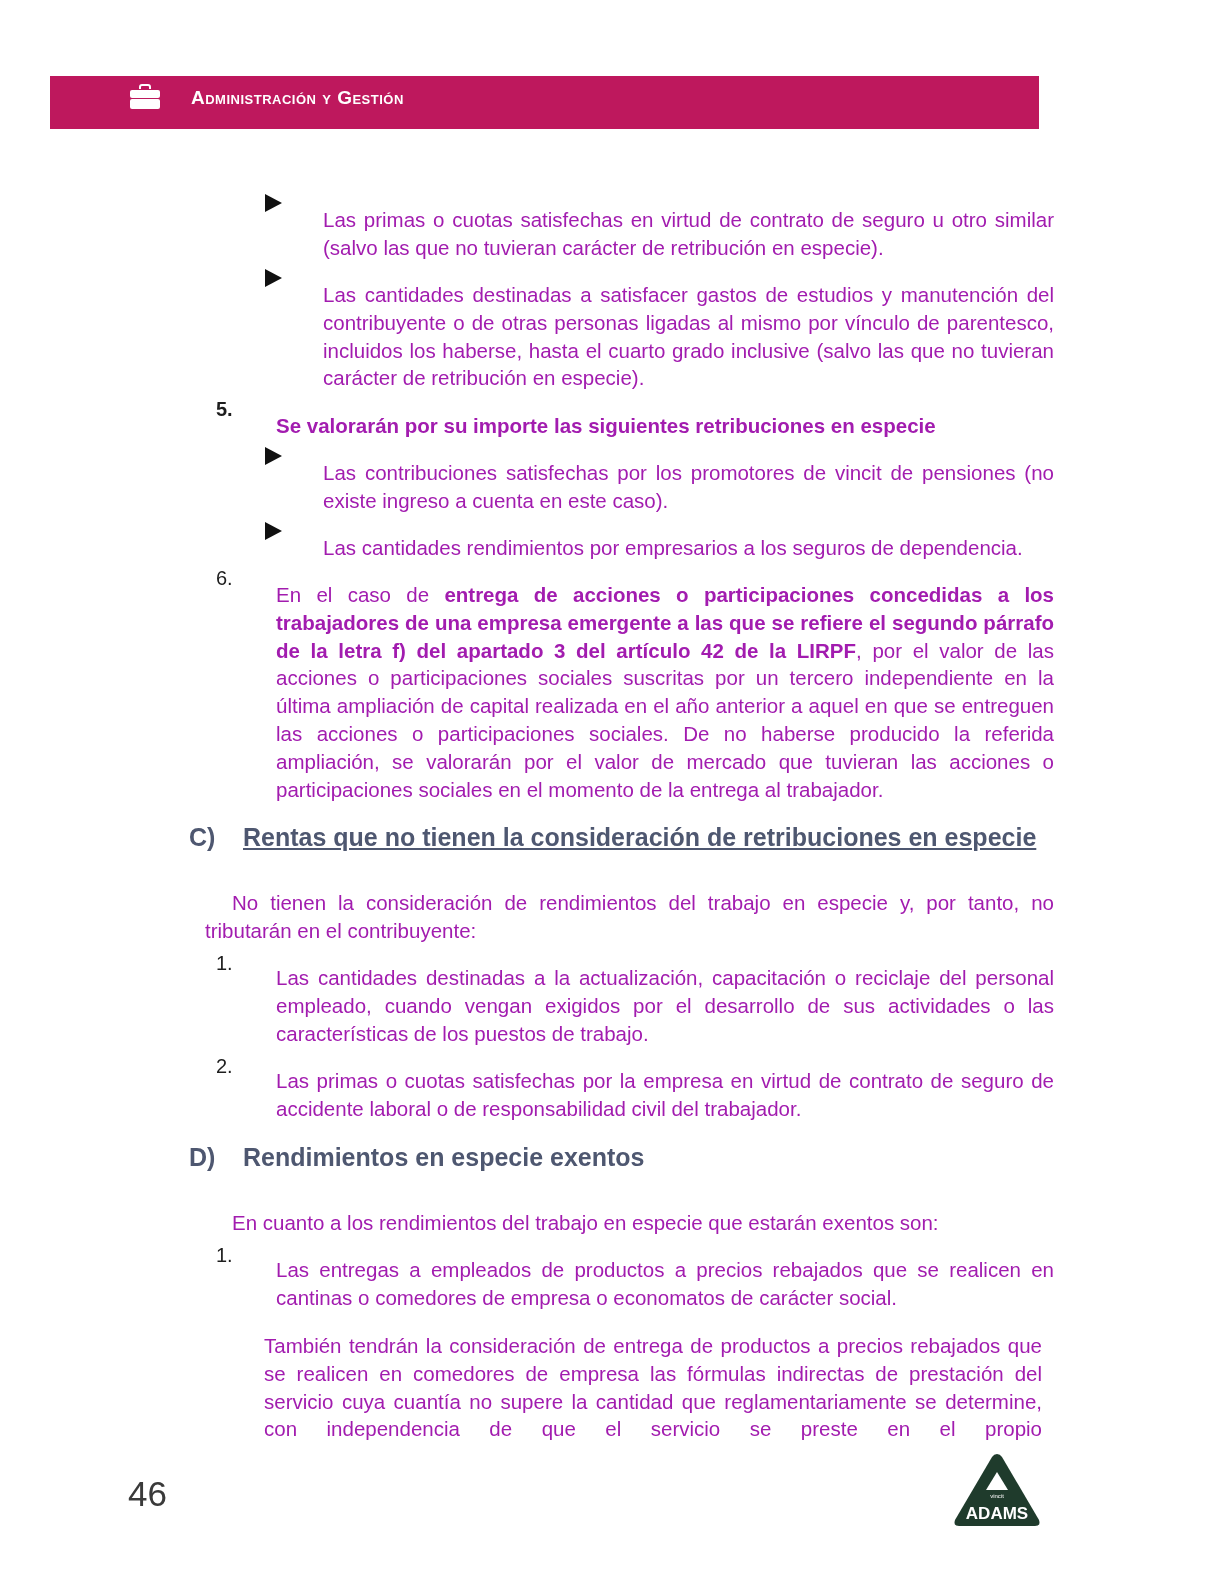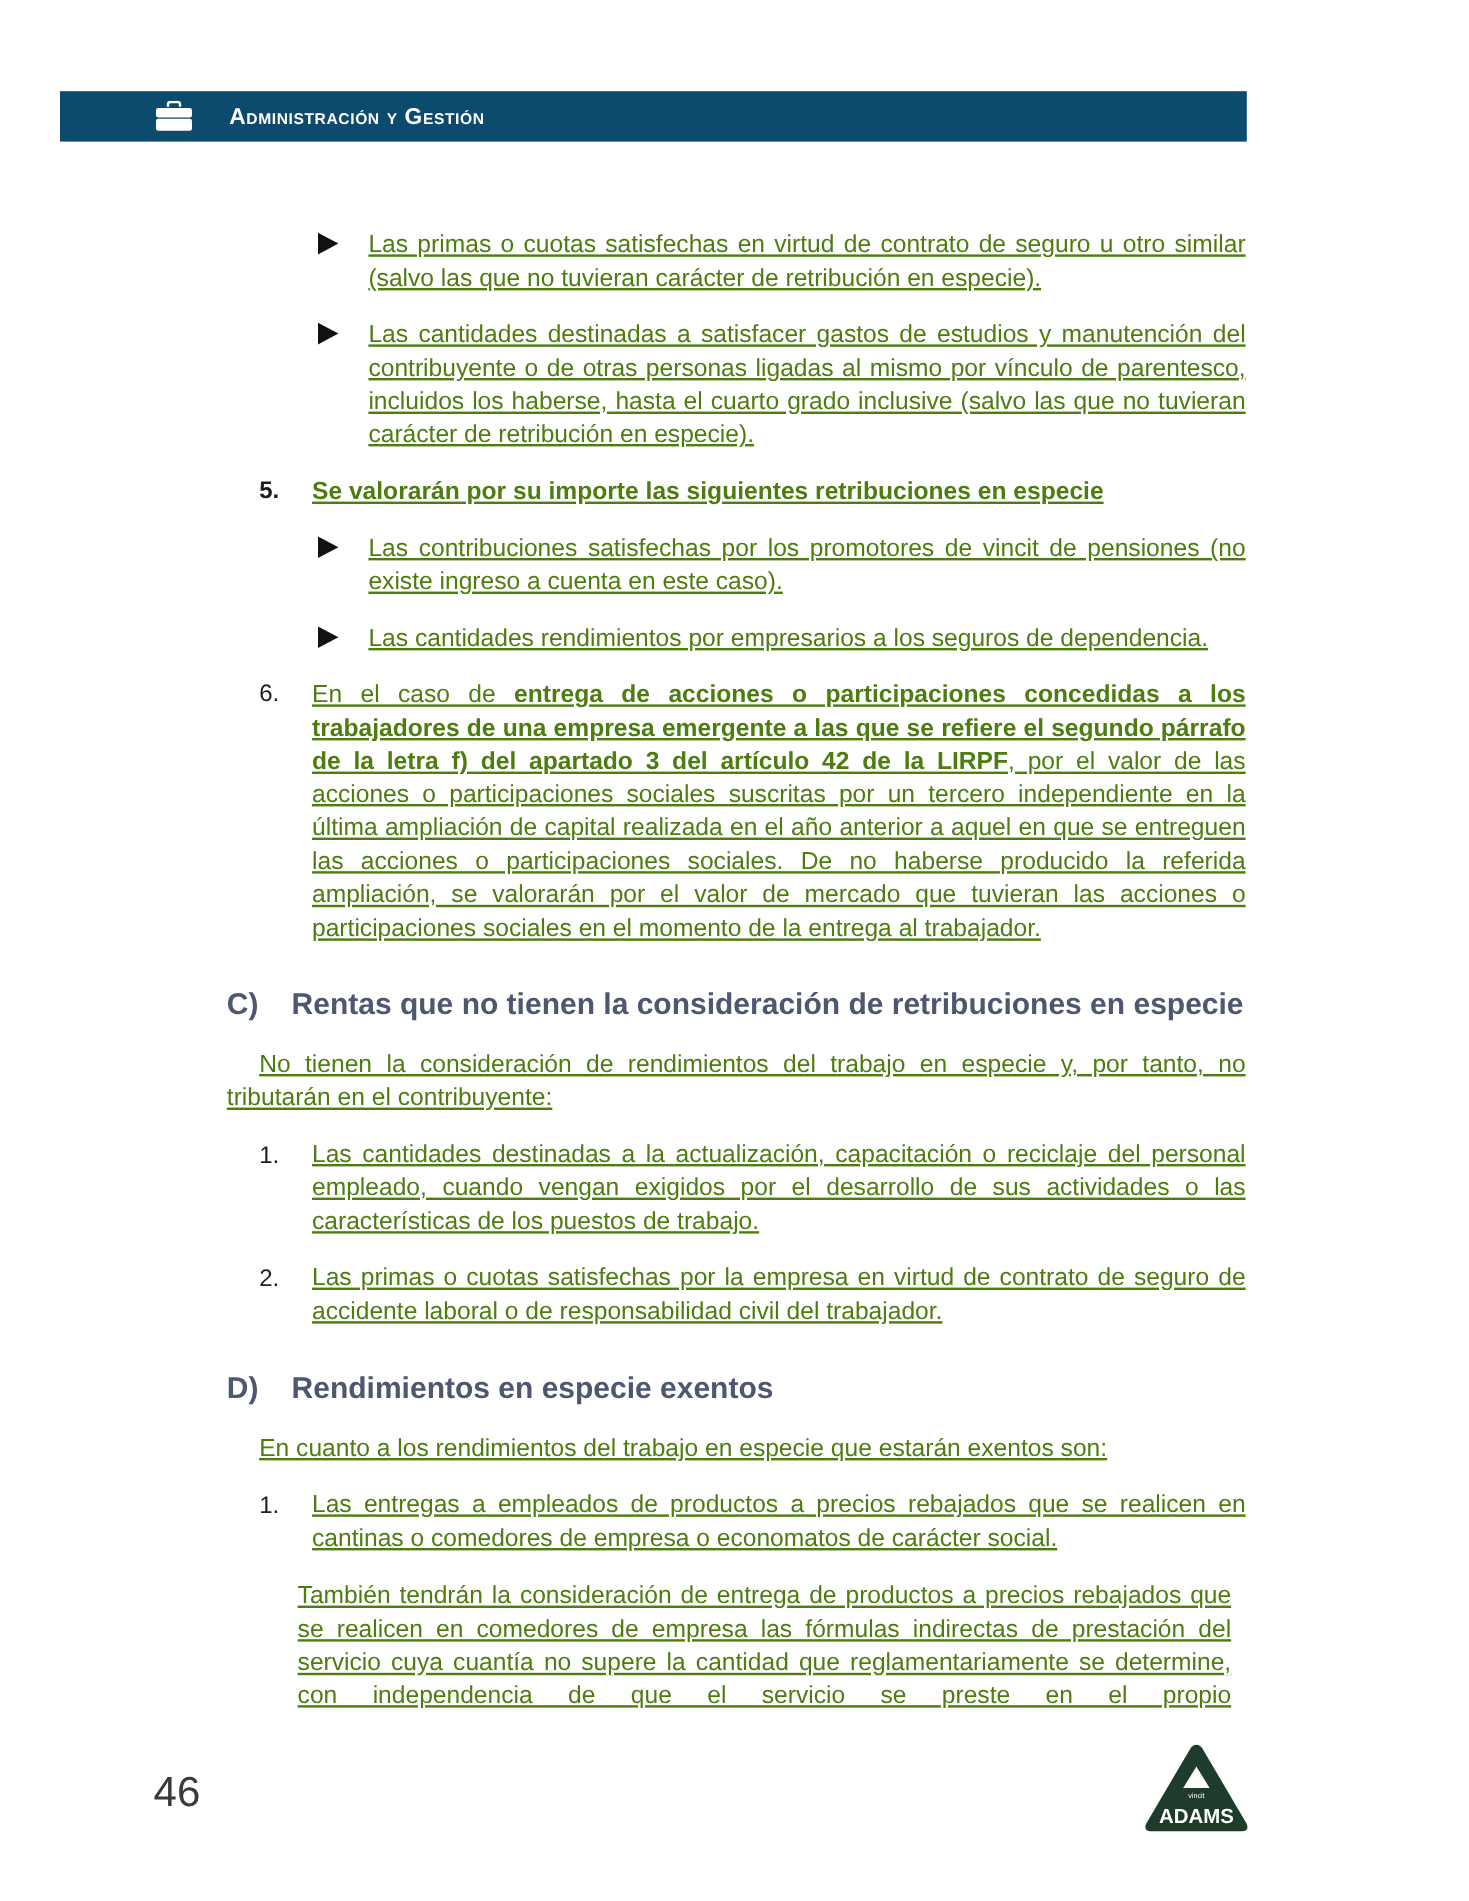--- a/index.html
+++ b/index.html
@@ -1,32 +1,32 @@
 <!DOCTYPE html>
 <html><head>
 <meta charset="utf-8">
 <style>
   html, body { margin: 0; padding: 0; }
   body {
     width: 1224px; height: 1584px; position: relative; background: #ffffff;
     font-family: "Liberation Sans", sans-serif; color: #1e1e1e; overflow: hidden;
   }
   .header-bar {
-    position: absolute; left: 50px; top: 76px; width: 989px; height: 42px;
-    background: #0c4a6e; display: flex; align-items: center;
+    position: absolute; left: 50px; top: 76px; width: 989px; height: 53px;
+    background: #be185d; display: flex; align-items: center;
   }
   .header-icon { position: absolute; left: 79px; top: 8px; width: 32px; height: 26px; }
   .header-title {
     position: absolute; left: 141px; top: 11px; color: #ffffff; font-weight: bold;
     font-size: 19px; letter-spacing: 0.5px; font-variant: small-caps;
   }
   .content { position: absolute; left: 0; top: 0; width: 1224px; }
   .p {
     position: absolute; font-size: 20.5px; line-height: 27.8px; text-align: justify;
-    text-align-last: left; color: #4d7c0f; margin: 0; text-decoration: underline;
+    text-align-last: left; color: #a21caf; margin: 16px;
   }
   .bullet-mark {
     position: absolute; width: 0; height: 0;
     border-top: 9px solid transparent; border-bottom: 9px solid transparent;
     border-left: 17px solid #111;
   }
   .num { position: absolute; font-size: 20px; color: #1e1e1e; }
   .num.bold { font-weight: bold; }
   .bold { font-weight: bold; }
   .section-heading {
@@ -62,21 +62,21 @@
   <span class="bullet-mark" style="left:265px; top:447px;"></span>
   <p class="p" style="left:307px; top:443px; width:731px;">Las contribuciones satisfechas por los promotores de vincit de pensiones (no existe ingreso a cuenta en este caso).</p>
 
   <span class="bullet-mark" style="left:265px; top:522px;"></span>
   <p class="p" style="left:307px; top:518px; width:731px;">Las cantidades rendimientos por empresarios a los seguros de dependencia.</p>
 
   <span class="num" style="left:216px; top:567px;">6.</span>
   <p class="p" style="left:260px; top:565px; width:778px;"><span>En el caso de </span><span class="bold">entrega de acciones o participaciones concedidas a los trabajadores de una empresa emergente a las que se refiere el segundo párrafo de la letra f) del apartado 3 del artículo 42 de la LIRPF</span><span>, por el valor de las acciones o participaciones sociales suscritas por un tercero independiente en la última ampliación de capital realizada en el año anterior a aquel en que se entreguen las acciones o participaciones sociales. De no haberse producido la referida ampliación, se valorarán por el valor de mercado que tuvieran las acciones o participaciones sociales en el momento de la entrega al trabajador.</span></p>
 
   <span class="section-letter" style="left:189px; top:823px;">C)</span>
-  <span class="section-heading" style="left:243px; top:823px;">Rentas que no tienen la consideración de retribuciones en especie</span>
+  <span class="section-heading" style="left:243px; top:823px;text-decoration:underline;">Rentas que no tienen la consideración de retribuciones en especie</span>
 
   <p class="p" style="left:189px; top:873px; width:849px; text-indent:27px;">No tienen la consideración de rendimientos del trabajo en especie y, por tanto, no tributarán en el contribuyente:</p>
 
   <span class="num" style="left:216px; top:952px;">1.</span>
   <p class="p" style="left:260px; top:948px; width:778px;">Las cantidades destinadas a la actualización, capacitación o reciclaje del personal empleado, cuando vengan exigidos por el desarrollo de sus actividades o las características de los puestos de trabajo.</p>
 
   <span class="num" style="left:216px; top:1055px;">2.</span>
   <p class="p" style="left:260px; top:1051px; width:778px;">Las primas o cuotas satisfechas por la empresa en virtud de contrato de seguro de accidente laboral o de responsabilidad civil del trabajador.</p>
 
   <span class="section-letter" style="left:189px; top:1143px;">D)</span>

